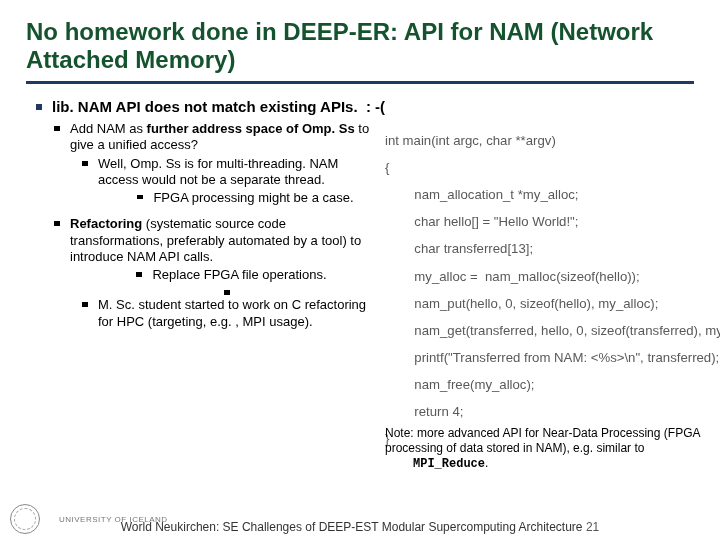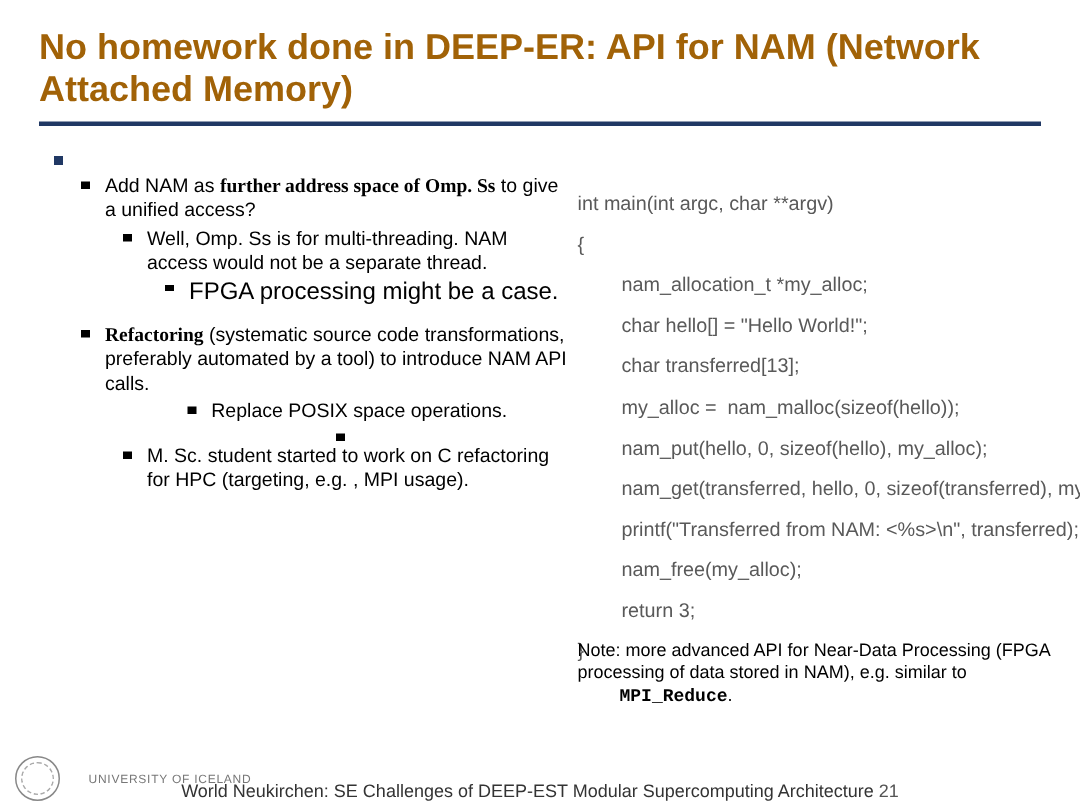--- a/index.html
+++ b/index.html
@@ -1,31 +1,31 @@
 <!DOCTYPE html>
 <html><head>
 <meta charset="utf-8">
 <style>
   * { box-sizing: border-box; margin: 0; padding: 0; }
   html, body { width: 720px; height: 540px; font-family: Arial, Helvetica, sans-serif; background: #fff; color: #000; }
   .slide { position: relative; width: 720px; height: 540px; padding: 18px 26px 0 26px; }
-  .title { font-size: 24px; font-weight: bold; color: #a16207; line-height: 1.15; margin-bottom: 8px; }
+  .title { font-size: 24px; font-weight: bold; color: #14532d; line-height: 1.15; margin-bottom: 8px; }
   .title-rule { border: none; border-top: 3px solid #203864; margin-bottom: 14px; }
   .top-bullets { font-size: 15px; font-weight: bold; margin-left: 10px; }
   .top-bullets .row { display: flex; margin-bottom: 4px; }
   .sq { width: 6px; height: 6px; background: #203864; flex: 0 0 6px; margin-top: 6px; margin-right: 10px; }
   .sq.small { width: 5px; height: 5px; background: #000; margin-top: 5px; }
   .sq.tiny { width: 4px; height: 4px; background: #000; margin-top: 5px; }
   .cols { display: flex; margin-top: 6px; }
   .left { flex: 0 0 355px; font-size: 13px; line-height: 1.25; }
   .right { flex: 1; position: relative; }
   .lvl1 { display: flex; margin-left: 28px; margin-bottom: 2px; }
   .lvl2 { display: flex; margin-left: 56px; margin-bottom: 2px; justify-content: center; }
-  .lvl3 { display: flex; margin-left: 84px; margin-bottom: 2px; font-size: 16px; }
-  .b { font-weight: bold; font-family: Liberation Serif, serif; }
+  .lvl3 { display: flex; margin-left: 84px; margin-bottom: 2px; font-size: 13px; justify-content: center; }
+  .b { font-weight: bold; }
   .code { font-family: "Courier New", monospace; font-weight: bold; font-size: 12px; padding-left: 28px; }
   .codesnippet { color: #595959; font-size: 13.2px; line-height: 2.05; white-space: pre; padding-left: 4px; padding-top: 6px; font-family: Arial, sans-serif; }
   .note { position: absolute; left: 385px; top: 426px; width: 320px; font-size: 12px; line-height: 1.25; }
   .footer { position: absolute; left: 0; bottom: 6px; width: 720px; text-align: center; font-size: 12px; color: #333; }
   .pagenum { color: #555; }
   .logo { position: absolute; left: 10px; bottom: 6px; display: flex; align-items: center; gap: 19px; }
   .seal { width: 30px; height: 30px; border: 1.5px solid #888; border-radius: 50%; position: relative; }
   .seal::after { content: ""; position: absolute; top: 3px; left: 3px; right: 3px; bottom: 3px; border: 1px dashed #aaa; border-radius: 50%; }
   .uni { font-size: 8px; letter-spacing: 0.5px; color: #777; }
   .frown { font-weight: bold; }
@@ -33,20 +33,21 @@
 </head>
 <body>
 
 <div class="slide">
   <div class="title">No homework done in DEEP-ER: API for NAM (Network Attached Memory)</div>
   <hr class="title-rule">
 
   <div class="top-bullets">
     <div class="row">
       <span class="sq"></span>
+      <span><span>lib. NAM API does not match existing APIs.</span>&nbsp;&nbsp;<span class="frown">: -(</span></span>
     </div>
   </div>
 
   <div class="cols">
     <div class="left">
 
       <div class="lvl1">
         <span class="sq small"></span>
         <span><span>Add NAM as </span><span class="b">further address space of Omp. Ss</span><span> to give a unified access?</span></span>
       </div>
@@ -60,21 +61,21 @@
       </div>
 
       <div style="height:8px"></div>
 
       <div class="lvl1">
         <span class="sq small"></span>
         <span><span class="b">Refactoring</span><span> (systematic source code transformations, preferably automated by a tool) to introduce NAM API calls.</span></span>
       </div>
       <div class="lvl2">
         <span class="sq small"></span>
-        <span>Replace POSIX space operations.</span>
+        <span>Replace FPGA file operations.</span>
       </div>
       <div class="lvl2">
         <span class="sq small"></span>
       </div>
       <div class="lvl2">
         <span class="sq small"></span>
         <span>M. Sc. student started to work on C refactoring for HPC (targeting, e.g. , MPI usage).</span>
       </div>
 
     </div>
@@ -83,21 +84,21 @@
       <div class="codesnippet"><span>int main(int argc, char **argv)</span>
 <span>{</span>
 <span>        nam_allocation_t *my_alloc;</span>
 <span>        char hello[] = "Hello World!";</span>
 <span>        char transferred[13];</span>
 <span>        my_alloc =  nam_malloc(sizeof(hello));</span>
 <span>        nam_put(hello, 0, sizeof(hello), my_alloc);</span>
 <span>        nam_get(transferred, hello, 0, sizeof(transferred), my_alloc);</span>
 <span>        printf("Transferred from NAM: &lt;%s&gt;\n", transferred);</span>
 <span>        nam_free(my_alloc);</span>
-<span>        return 3;</span>
+<span>        return 4;</span>
 <span>}</span></div>
     </div>
   </div>
 
   <div class="note">
     <span>Note: more advanced API for Near-Data Processing (FPGA processing of data stored in NAM), e.g. similar to </span><span class="code">MPI_Reduce</span><span>.</span>
   </div>
 
   <div class="logo">
     <div class="seal"></div>

